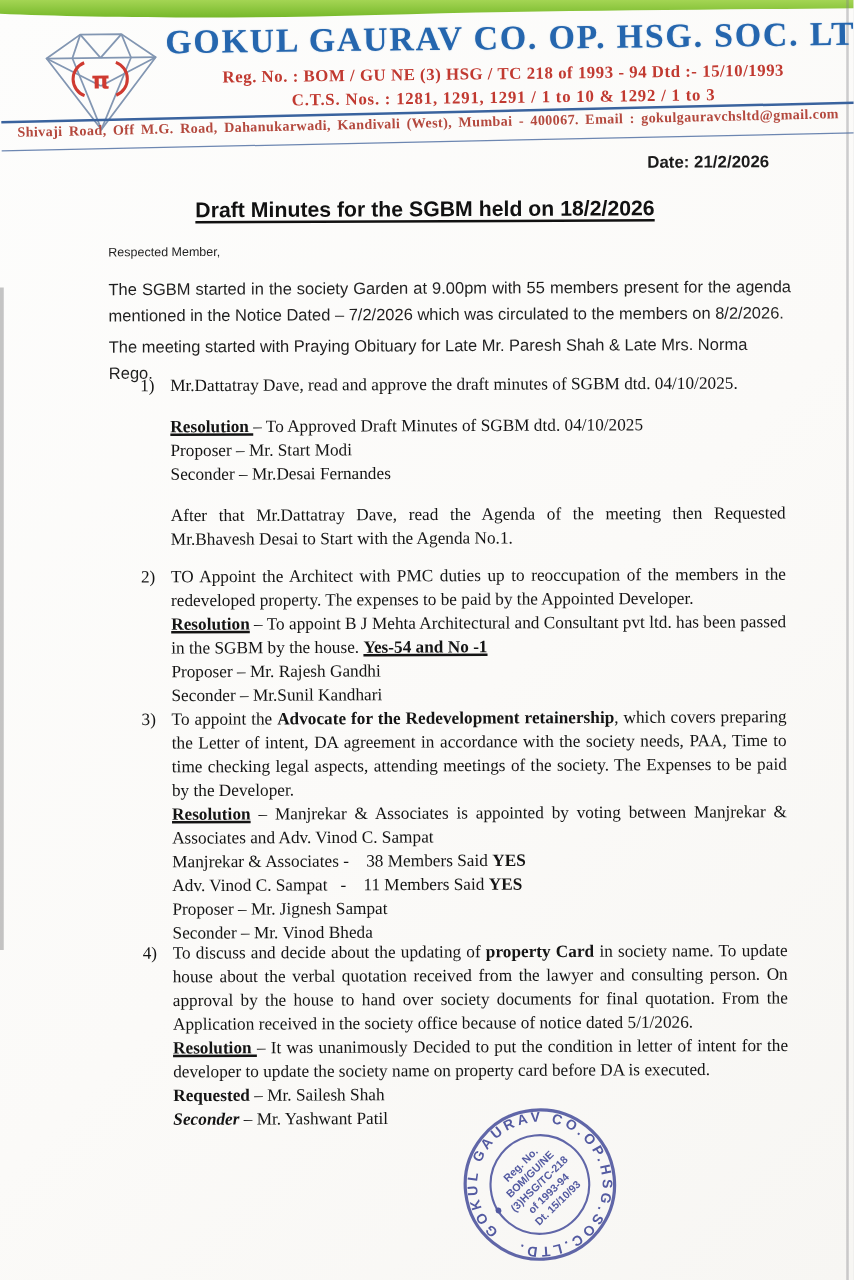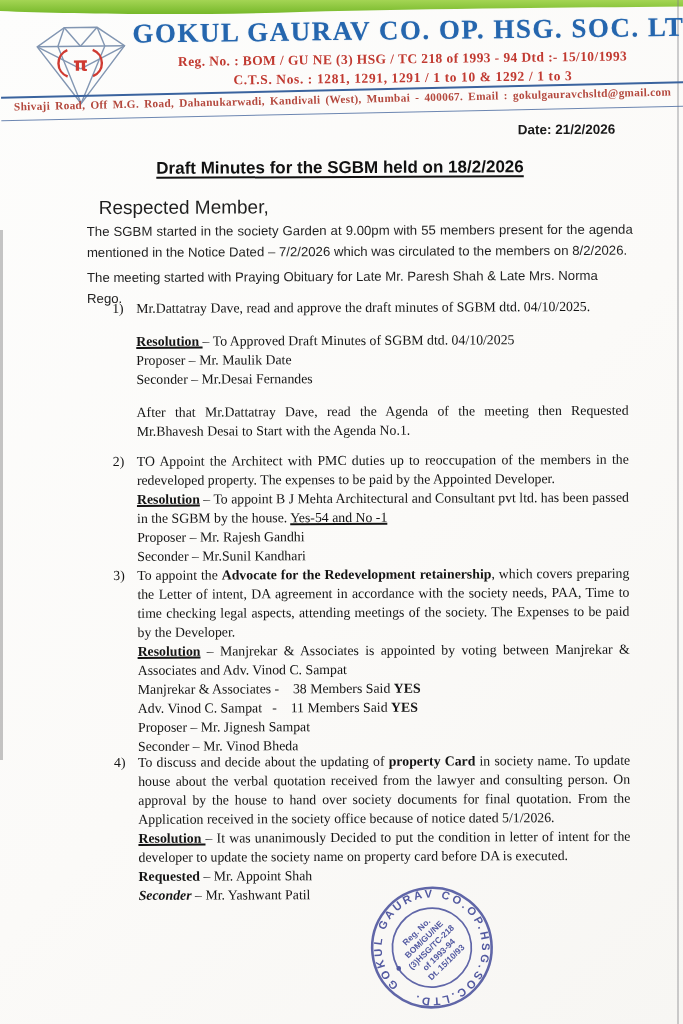--- a/index.html
+++ b/index.html
@@ -33,21 +33,21 @@
   .rule-bottom{position:absolute;top:103px;left:0;width:683px;height:0;border-top:1.5px solid #48699f;transform:rotate(-.5deg);opacity:.8;}
 
   
   .doc-body{position:absolute;top:0;left:0;width:683px;height:1024px;transform:rotate(-.25deg);}
   .date-line{position:absolute;top:123px;right:66px;font-family:"Liberation Sans",sans-serif;font-weight:bold;font-size:13.5px;color:#1a1a1a;}
   .doc-title{
     position:absolute;top:158px;left:0;width:683px;text-align:center;
     font-family:"Liberation Sans",sans-serif;font-weight:bold;font-size:17px;color:#111;
   }
   .doc-title span{text-decoration:underline;text-underline-offset:3px;text-decoration-thickness:1.5px;}
-  .salutation{position:absolute;top:196px;left:88px;font-family:"Liberation Sans",sans-serif;font-size:19px;color:#1f1f1f;margin-left:12px;}
+  .salutation{position:absolute;top:196px;left:88px;font-family:"Liberation Sans",sans-serif;font-size:10px;color:#1f1f1f;}
   .intro-p{position:absolute;left:88px;width:546px;font-family:"Liberation Sans",sans-serif;font-size:13.2px;line-height:21px;color:#1f1f1f;text-align:justify;}
   #intro-1{top:220px;}
   #intro-2{top:266px;text-align:left;}
 
   .item{position:absolute;left:113px;display:flex;}
   .item .num{width:24px;flex:none;font-size:13.8px;line-height:19px;color:#141414;}
   .item .content{width:492px;flex:none;font-size:13.8px;line-height:19px;color:#141414;}
   .para{text-align:justify;}
   .line{white-space:pre-wrap;}
   .gap{height:14px;}
@@ -116,32 +116,32 @@
 
     <div class="intro-p" id="intro-1">The SGBM started in the society Garden at 9.00pm with 55 members present for the agenda mentioned in the Notice Dated – 7/2/2026 which was circulated to the members on 8/2/2026.</div>
     <div class="intro-p" id="intro-2">The meeting started with Praying Obituary for Late Mr. Paresh Shah &amp; Late Mrs. Norma Rego.</div>
 
     <div class="item" id="item-1">
       <div class="num">1)</div>
       <div class="content">
         <div class="para"><span>Mr.Dattatray Dave, read and approve the draft minutes of SGBM dtd. 04/10/2025.</span></div>
         <div class="gap"></div>
         <div class="line"><span style="font-weight: bold; text-decoration: underline 1.5px;">Resolution </span><span>– To Approved Draft Minutes of SGBM dtd. 04/10/2025</span></div>
-        <div class="line"><span>Proposer – Mr. Maulik Date</span></div>
+        <div class="line"><span>Proposer – Mr. Start Modi</span></div>
         <div class="line"><span>Seconder – Mr.Desai Fernandes</span></div>
         <div class="gap"></div>
         <div class="para"><span>After that Mr.Dattatray Dave, read the Agenda of the meeting then Requested Mr.Bhavesh Desai to Start with the Agenda No.1.</span></div>
       </div>
     </div>
 
     <div class="item" id="item-2">
       <div class="num">2)</div>
       <div class="content">
         <div class="para"><span>TO Appoint the </span><span style="font-weight: normal;">Architect with PMC</span><span> duties up to reoccupation of the members in the redeveloped property. The expenses to be paid by the Appointed Developer.</span></div>
-        <div class="para"><span style="font-weight: bold; text-decoration: underline 1.5px;">Resolution</span><span> – To appoint B J Mehta Architectural and Consultant pvt ltd. has been passed in the SGBM by the house. </span><span style="font-weight: normal; text-decoration: underline 1.5px;">Yes-54 and No -1</span></div>
+        <div class="para"><span style="font-weight: bold; text-decoration: underline 1.5px;">Resolution</span><span> – To appoint B J Mehta Architectural and Consultant pvt ltd. has been passed in the SGBM by the house. </span><span style="font-weight: bold; text-decoration: underline 1.5px;">Yes-54 and No -1</span></div>
         <div class="line"><span>Proposer – Mr. Rajesh Gandhi</span></div>
         <div class="line"><span>Seconder – Mr.Sunil Kandhari</span></div>
       </div>
     </div>
 
     <div class="item" id="item-3">
       <div class="num">3)</div>
       <div class="content">
         <div class="para"><span>To appoint the </span><span style="font-weight: bold;">Advocate for the Redevelopment retainership</span><span>, which covers preparing the Letter of intent, DA agreement in accordance with the society needs, PAA, Time to time checking legal aspects, attending meetings of the society. The Expenses to be paid by the Developer.</span></div>
         <div class="para"><span style="font-weight: bold; text-decoration: underline 1.5px;">Resolution</span><span> – Manjrekar &amp; Associates is appointed by voting between Manjrekar &amp; Associates and Adv. Vinod C. Sampat</span></div>
@@ -150,21 +150,21 @@
         <div class="line"><span>Proposer – Mr. Jignesh Sampat</span></div>
         <div class="line"><span>Seconder – Mr. Vinod Bheda</span></div>
       </div>
     </div>
 
     <div class="item" id="item-4">
       <div class="num">4)</div>
       <div class="content">
         <div class="para"><span>To discuss and decide about the updating of </span><span style="font-weight: bold;">property Card</span><span> in society name. To update house about the verbal quotation received from the lawyer and consulting person. On approval by the house to hand over society documents for final quotation. From the Application received in the society office because of notice dated 5/1/2026.</span></div>
         <div class="para"><span style="font-weight: bold; text-decoration: underline 1.5px;">Resolution </span><span>– It was </span><span style="font-weight: normal;">unanimously</span><span> Decided to put the condition in letter of intent for the developer to update the society name on property card before DA is executed.</span></div>
-        <div class="line"><span style="font-weight: bold;">Requested</span><span> – Mr. Appoint Shah</span></div>
+        <div class="line"><span style="font-weight: bold;">Requested</span><span> – Mr. Sailesh Shah</span></div>
         <div class="line"><span style="font-weight: bold; font-style: italic;">Seconder</span><span> – Mr. Yashwant Patil</span></div>
       </div>
     </div>
 
     <svg class="stamp" viewBox="0 0 120 120">
       <g fill="none" stroke="#3d4596" opacity=".92">
         <circle cx="60" cy="60" r="56" stroke-width="2.4"></circle>
         <circle cx="60" cy="60" r="37" stroke-width="1.6"></circle>
       </g>
       <defs>

